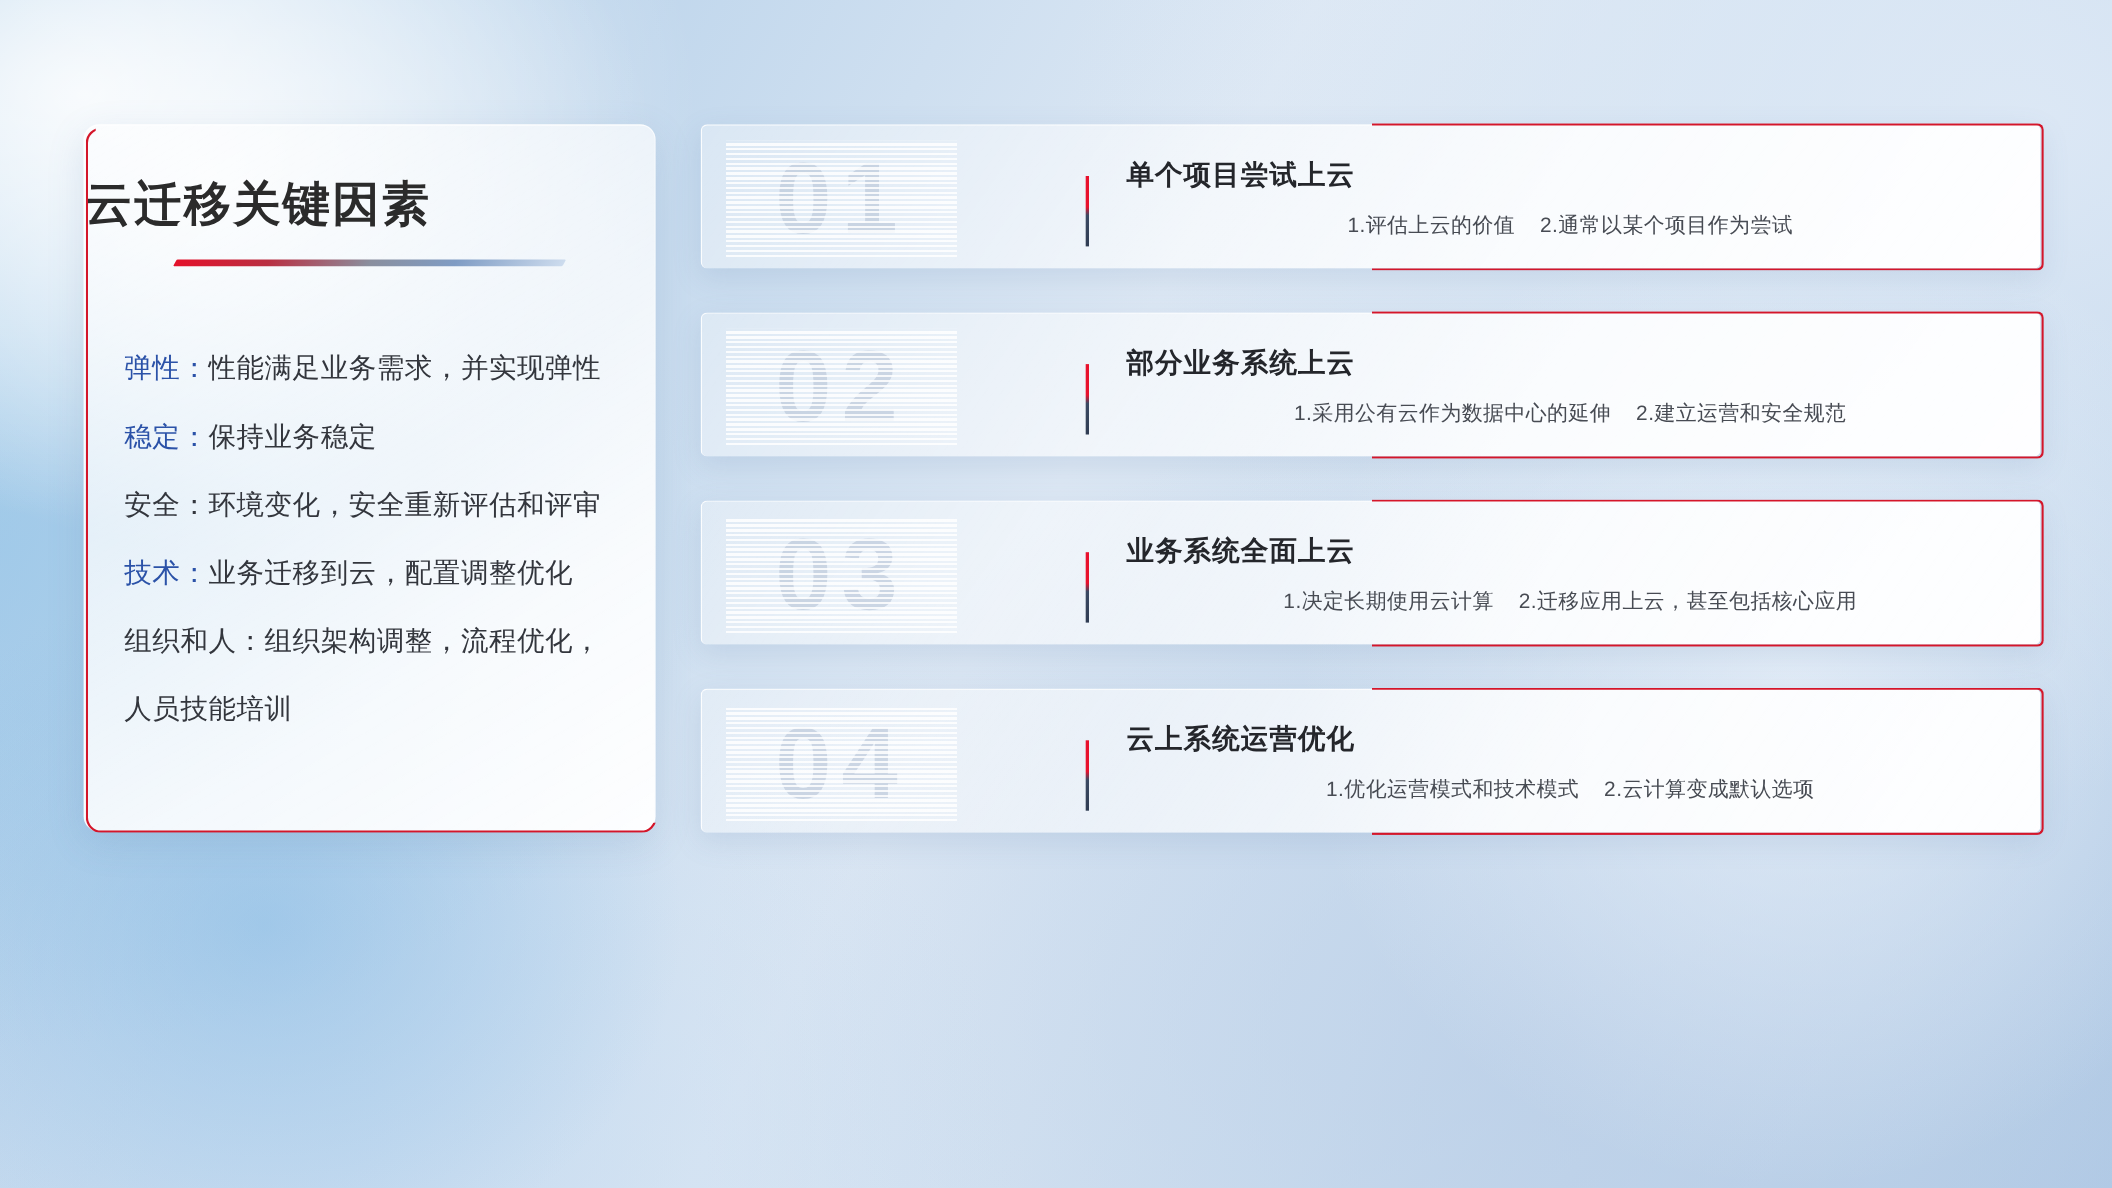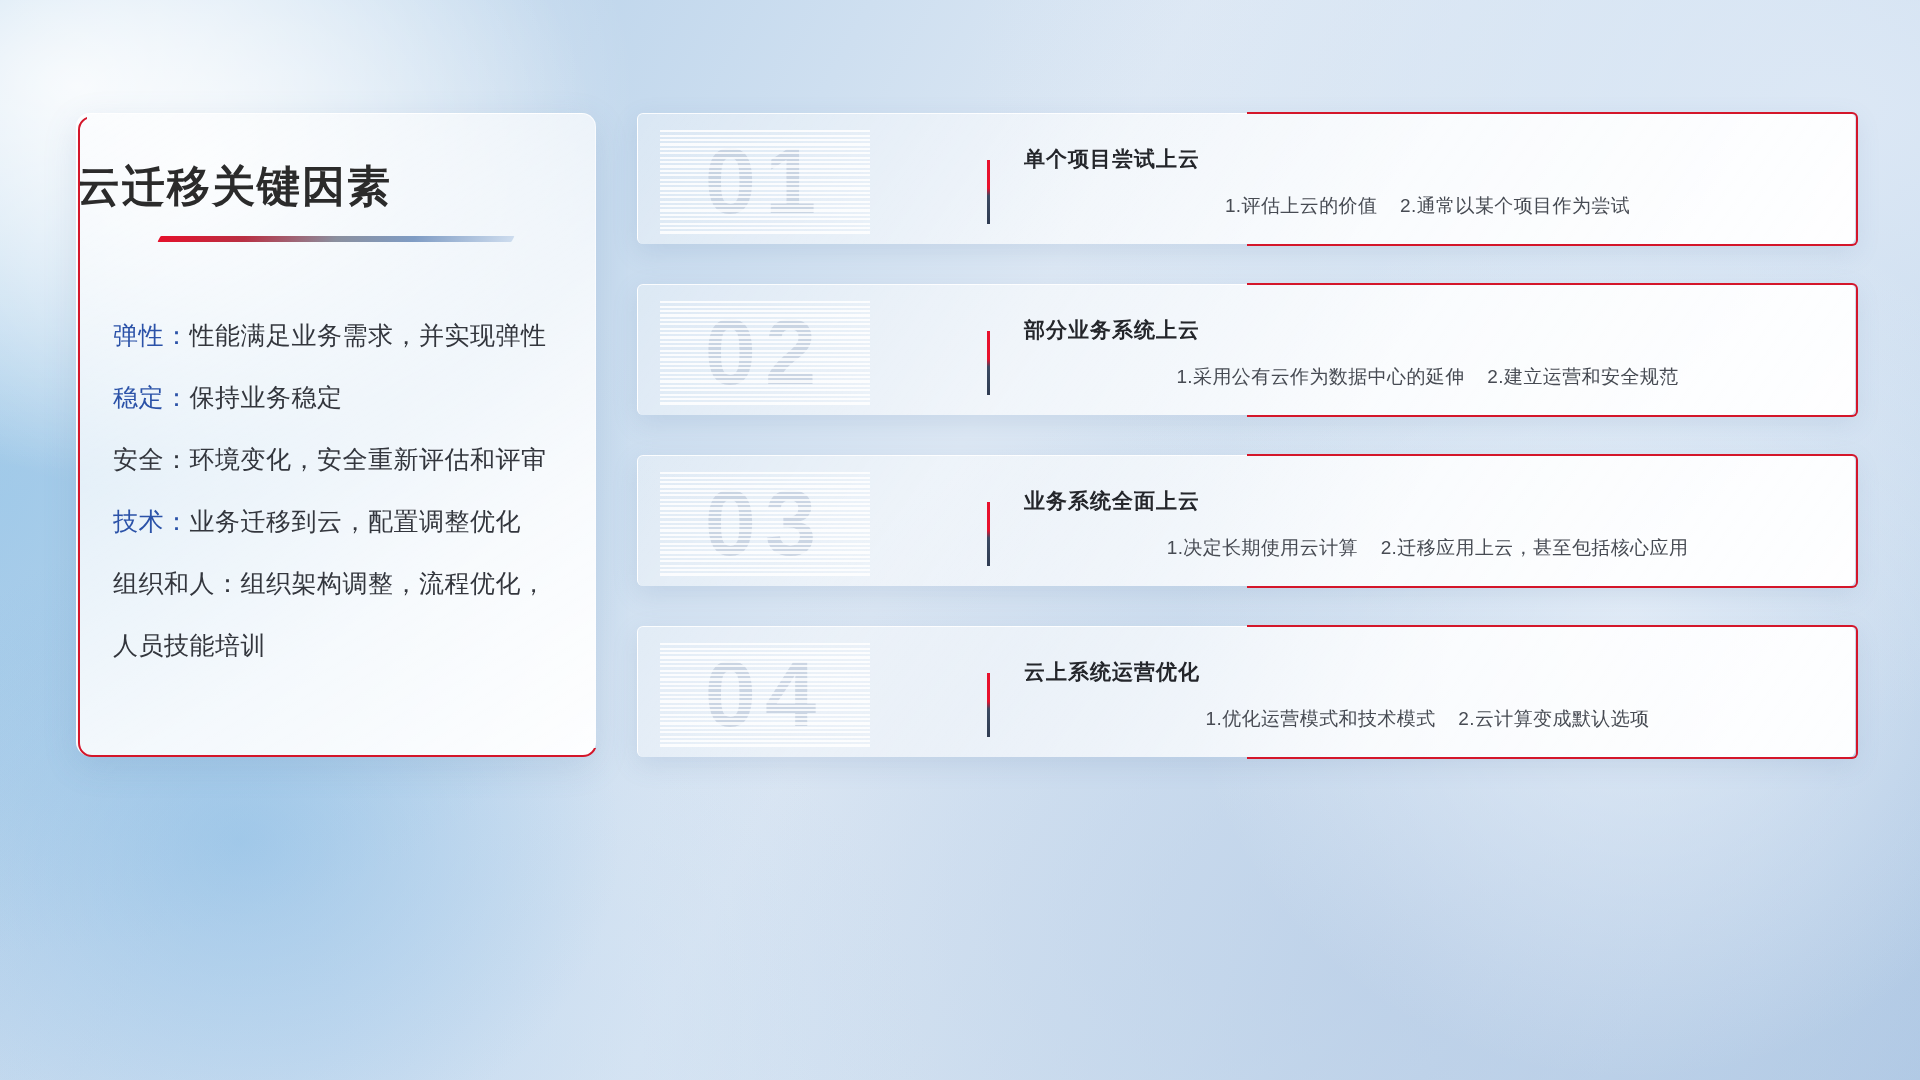--- a/index.html
+++ b/index.html
@@ -184,21 +184,21 @@
     background: linear-gradient(180deg, #e8112d 0%, #e8112d 44%, #3b4a63 56%, #2f3c52 100%);
   }
 
   .card-body {
     position: absolute;
     left: 386px;
     top: 25px;
     right: 24px;
   }
   .card-title {
-    font-size: 21px;
+    font-size: 25px;
     font-weight: 700;
     color: #24262b;
     letter-spacing: 1px;
     line-height: 40px;
   }
   .card-sub {
     margin-top: 14px;
     font-size: 19px;
     color: #474b53;
     letter-spacing: 0.4px;

